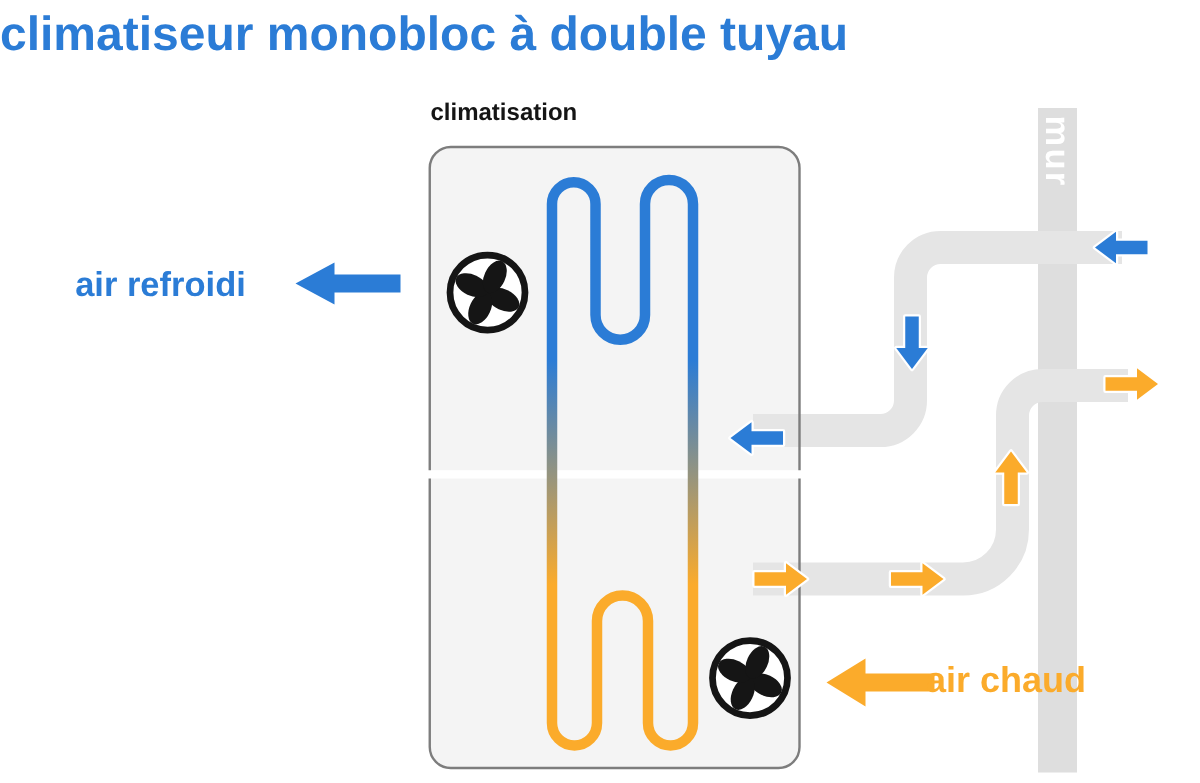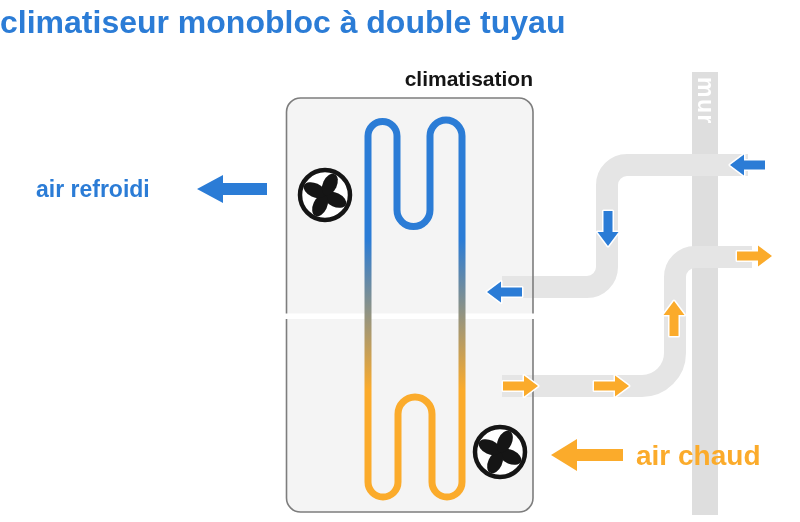--- a/index.html
+++ b/index.html
@@ -4,23 +4,23 @@
 <style>
   html,body{margin:0;padding:0}
   body{
     width:800px;height:522px;position:relative;overflow:hidden;
     background:#ffffff;
     font-family:"Liberation Sans", sans-serif;
   }
   #stage{position:absolute;left:0;top:0}
   .label{position:absolute;font-weight:700;white-space:nowrap;line-height:1.1}
   #title{left:0;top:5px;width:800px;text-align:left;font-size:32px;color:var(--cold-blue)}
-  #unit-label{left:287px;top:67px;width:246px;text-align:right;font-size:21px;color:#151515}
-  #cold-label{left:36px;top:177px;width:142px;font-size:23px;color:var(--cold-blue)}
-  #hot-label{left:636px;top:441px;width:120px;text-align:left;font-size:28px;color:var(--hot-orange)}
+  #unit-label{left:287px;top:67px;width:246px;text-align:left;font-size:16px;color:#151515}
+  #cold-label{left:36px;top:177px;width:142px;text-align:center;font-size:23px;color:var(--cold-blue)}
+  #hot-label{left:604px;top:441px;width:120px;text-align:right;font-size:24px;color:var(--hot-orange)}
   #wall-label{
     left:705px;top:101px;transform:translate(-50%,-50%) rotate(90deg);
     font-size:23px;color:#ffffff;letter-spacing:1.5px
   }
   .arr{stroke:#ffffff;stroke-width:3;stroke-linejoin:round;paint-order:stroke}
   .cold-fill{fill:var(--cold-blue)}
   .hot-fill{fill:var(--hot-orange)}
 </style>
 </head>
 <body>

